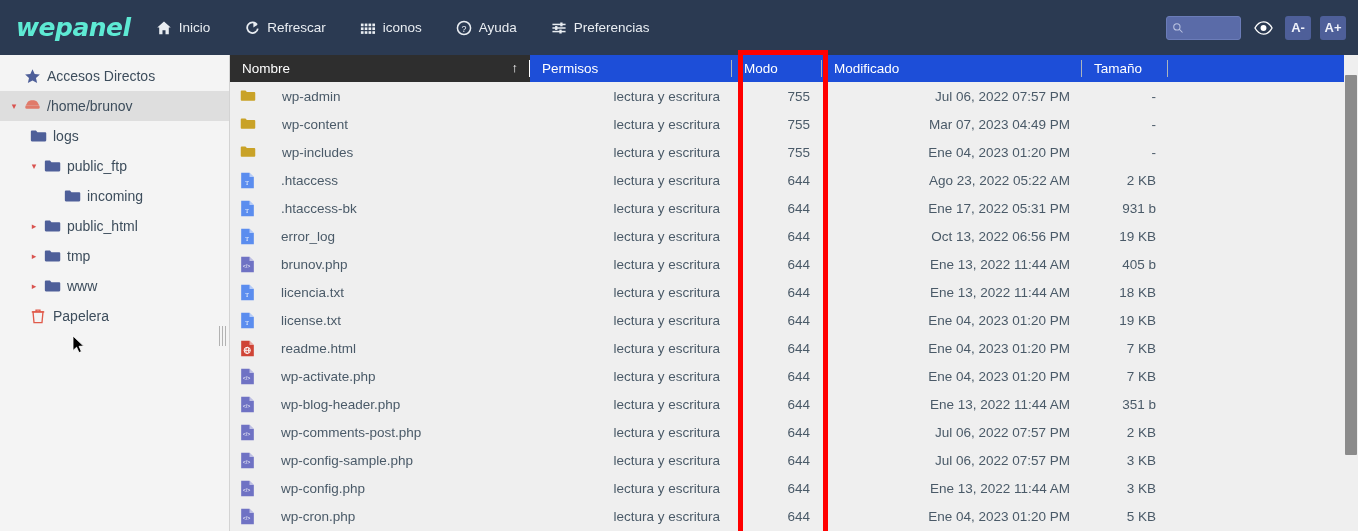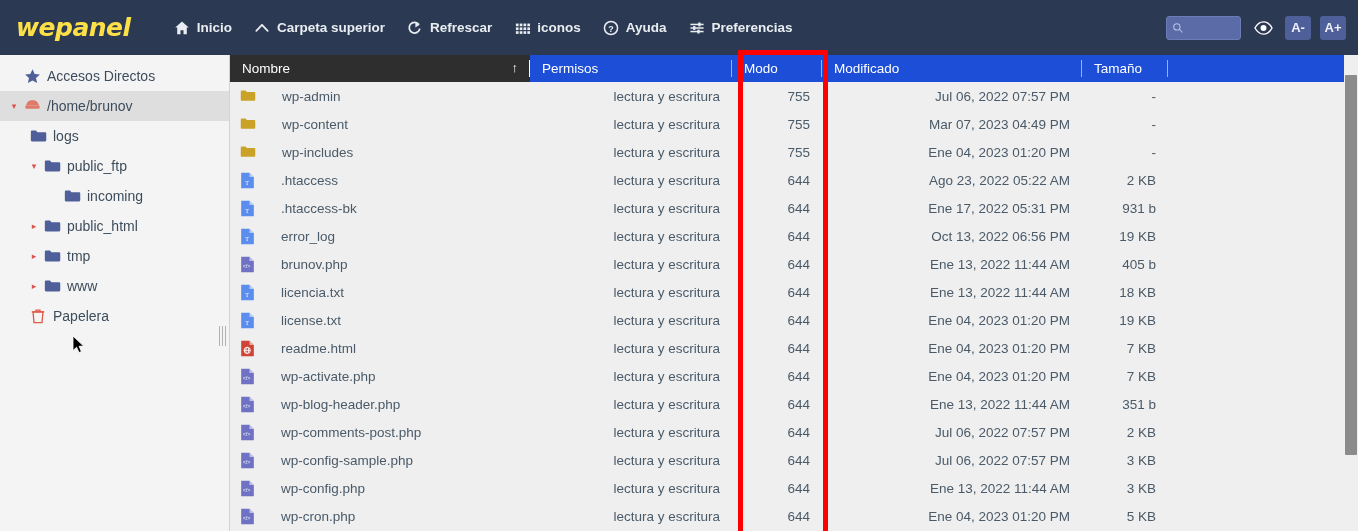--- a/index.html
+++ b/index.html
@@ -13,25 +13,25 @@
 
   
   #topbar {
     height:55px; width:1358px;
     background:#2b3a52;
     display:flex; align-items:center;
     padding:0 12px 0 16px;
     position:relative;
   }
   #logo {
-    color:#fde047;
+    color:#5eead4;
     font-family:"DejaVu Sans", sans-serif;
     font-weight:bold; font-style:italic;
     font-size:25px; letter-spacing:-0.5px;
-    margin-right:34px; white-space:nowrap;
+    margin-right:16px; white-space:nowrap;
   }
   .navitem {
     display:flex; align-items:center; gap:6px;
     color:#e9edf2; font-size:13.5px;
     padding:4px 9px; white-space:nowrap;
     cursor:pointer; border-radius:3px;
   }
   .navicon { display:inline-flex; align-items:center; justify-content:center;
              width:17px; height:17px; color:#e9edf2; flex:0 0 auto; }
   .navicon svg { display:block; }
@@ -129,36 +129,28 @@
     background:#8b8b8b; border-radius:1px; cursor:pointer;
   }
   
   #cursor { position:absolute; left:72px; top:280px; z-index:50; pointer-events:none; }
 </style>
 </head>
 <body>
 
 <div id="topbar">
   <div id="logo">wepanel</div>
-  <div id="navitems" style="display: flex; align-items: flex-start; gap: 4px; font-weight: bold;">
+  <div id="navitems" style="display: flex; align-items: flex-start; gap: 16px;">
       <div class="navitem">
         <span class="navicon">
           <svg viewBox="0 0 18 18" width="16" height="16">
             <path d="M9 1.6 L16.6 8.3 H14.4 V16 H10.7 V11.4 H7.3 V16 H3.6 V8.3 H1.4 Z" fill="currentColor"></path>
           </svg>
         </span>
         <span>Inicio</span>
-      </div>
-      <div class="navitem">
-        <span class="navicon">
-          <svg viewBox="0 0 18 18" width="16" height="16">
-            <path d="M2.6 12.2 L9 5.4 L15.4 12.2" fill="none" stroke="currentColor" stroke-width="2" stroke-linecap="round" stroke-linejoin="round"></path>
-          </svg>
-        </span>
-        <span>Carpeta superior</span>
       </div>
       <div class="navitem">
         <span class="navicon">
           <svg viewBox="0 0 18 18" width="16" height="16">
             <path d="M13.4 5.2 A6 6 0 1 0 14.4 9.6" fill="none" stroke="currentColor" stroke-width="2"></path>
             <path d="M9.4 2.2 L14.2 5.4 L9.4 8.4 Z" fill="currentColor"></path>
           </svg>
         </span>
         <span>Refrescar</span>
       </div>

